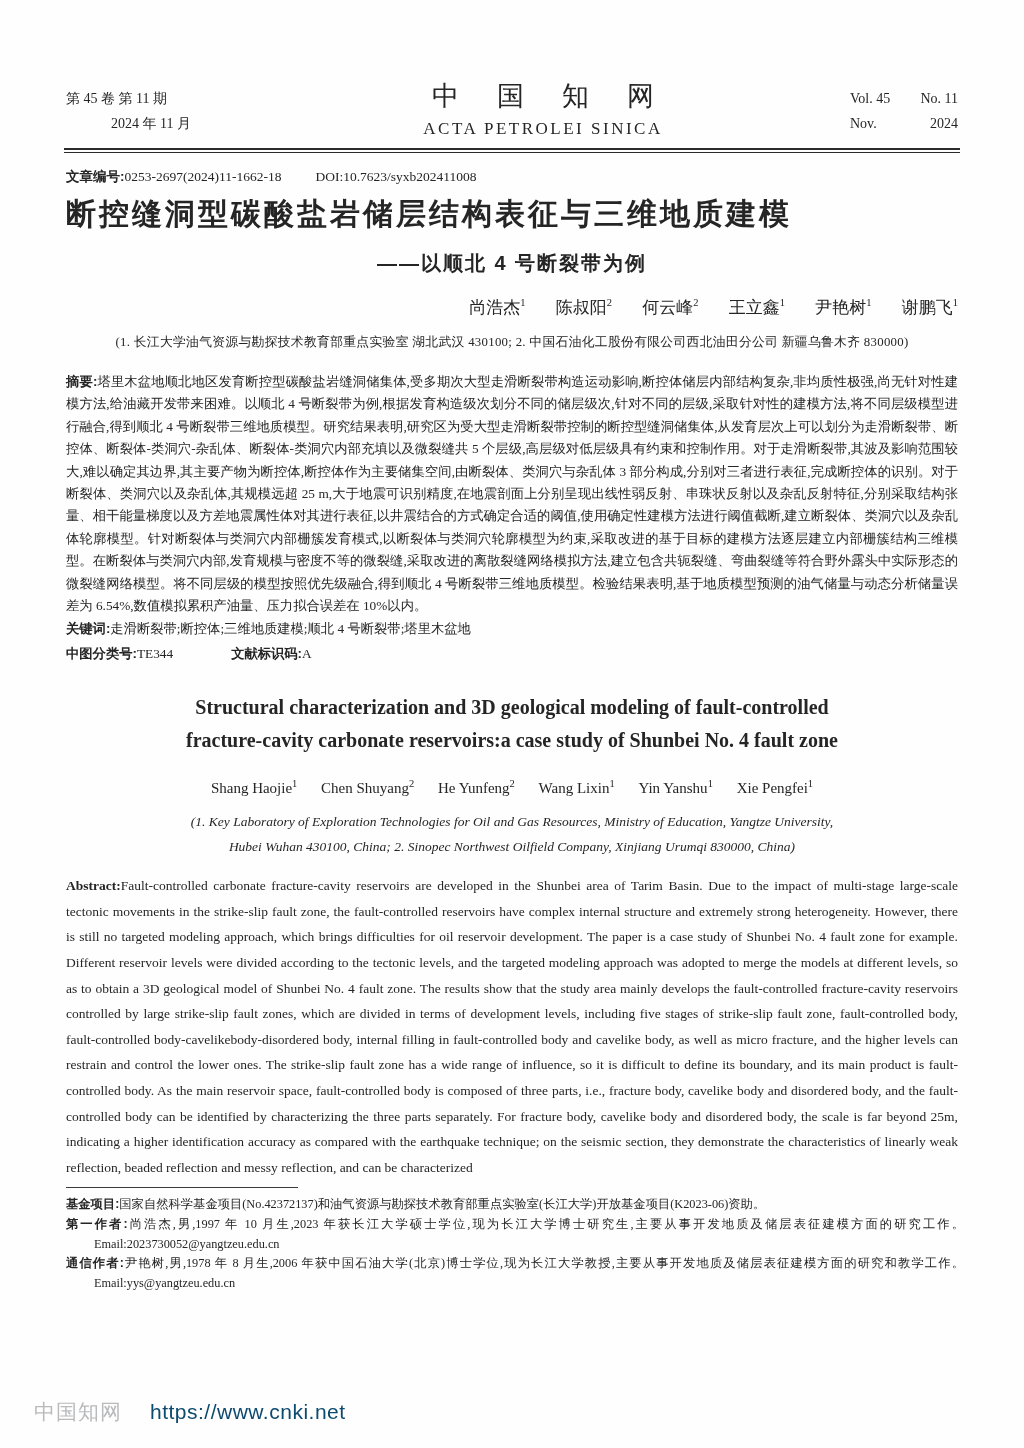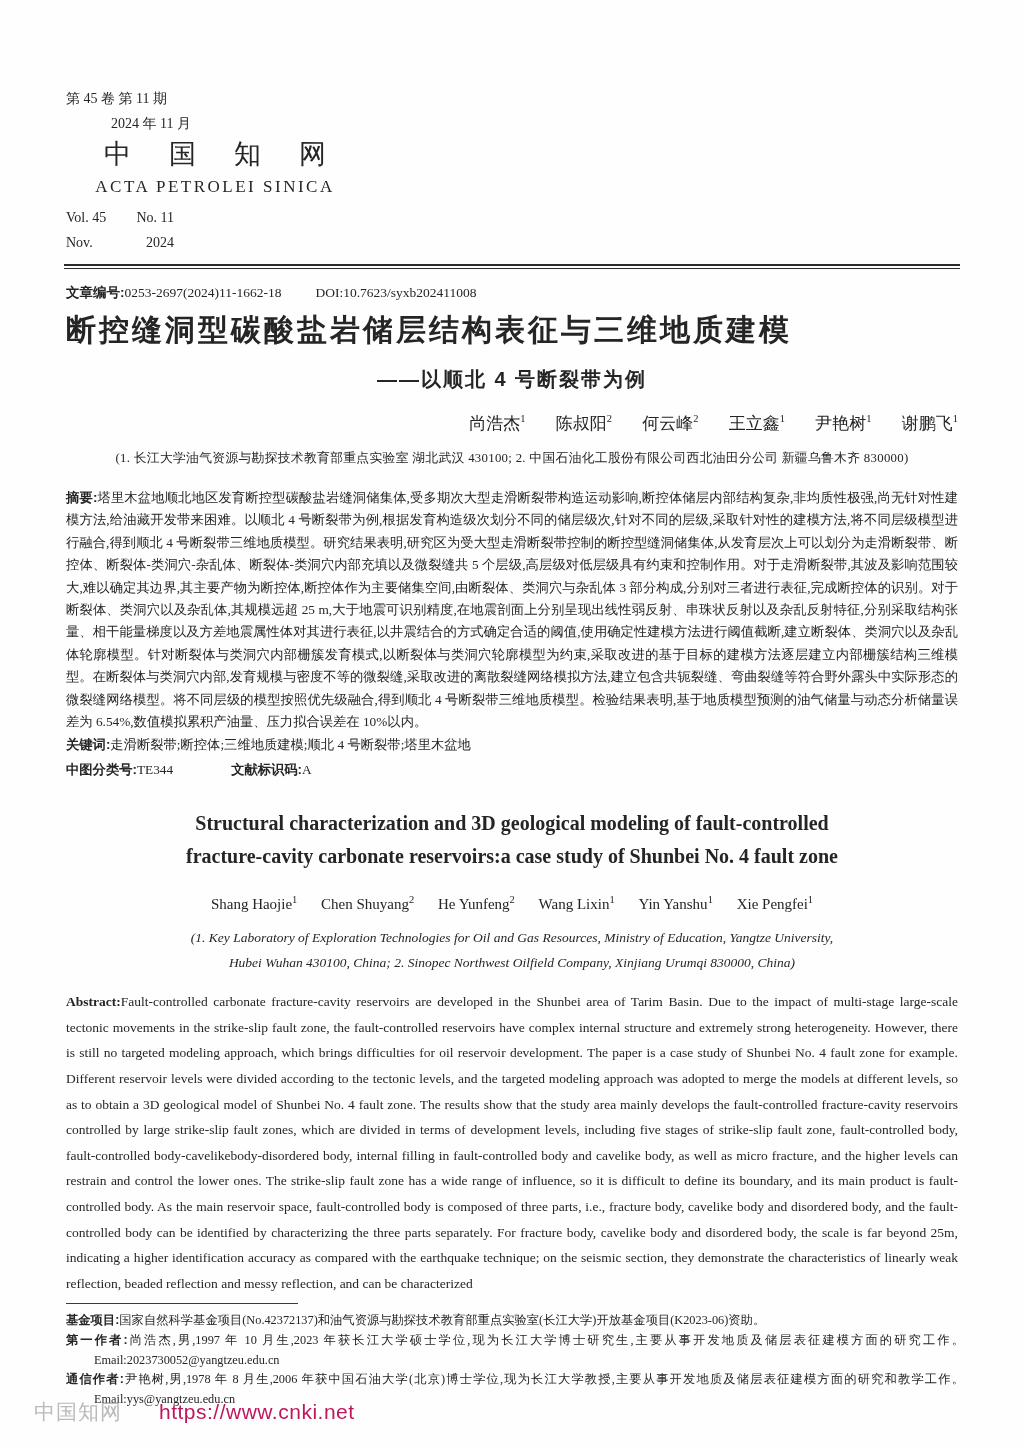--- a/index.html
+++ b/index.html
@@ -4,21 +4,21 @@
 <style>
   * { margin:0; padding:0; box-sizing:border-box; }
   html,body { background:#ffffff; }
   .page {
     position:relative; width:1024px; height:1448px; margin:0 auto;
     background:#fefefe; color:#252525; overflow:hidden;
     font-family:"Liberation Serif", serif;
   }
   .b { font-weight:bold; font-family:"Liberation Sans", sans-serif; }
   
-  .jheader { display:flex; justify-content:space-between; align-items:flex-start; padding:78px 66px 0 66px;flex-direction:column; }
+  .jheader { display:flex; justify-content:space-between; align-items:flex-start; padding:78px 66px 0 66px; }
   .jh-left { font-size:14px; line-height:25px; padding-top:8px; width:170px; }
   .jh-left .l2 { text-align:center; }
   .jh-center { text-align:center; flex:1; }
   .jtitle-cn { font-size:27px; letter-spacing:38px; padding-left:38px; white-space:nowrap; }
   .jtitle-en { font-size:17px; letter-spacing:2.5px; margin-top:5px; white-space:nowrap; }
   .jh-right { font-size:14px; line-height:25px; padding-top:8px; width:108px; }
   .jh-row { display:flex; justify-content:space-between;gap:11px; }
   .double-rule { margin:9px 64px 0 64px; height:5px; border-top:2.5px solid #2b2b2b; border-bottom:1.5px solid #2b2b2b; }
   
   .meta-line { margin:15px 66px 0 66px; font-size:13.5px; }
@@ -42,21 +42,21 @@
   .affil-en { margin:13px 90px 0 90px; text-align:center; font-style:italic; font-size:13.5px; line-height:24.5px; }
   .abstract-en { margin:14px 66px 0 66px; font-size:13.5px; line-height:25.6px; text-align:justify; }
   .abstract-en .b { font-family:"Liberation Serif", serif; }
   
   .fn-rule { margin:7px 0 0 66px; width:232px; border-top:1.5px solid #3a3a3a; }
   .footnotes { margin-top:7px; }
   .fn { margin:0 60px 0 66px; font-size:12.3px; line-height:19.6px; padding-left:28px; text-indent:-28px; text-align:justify; }
   .fn .b { font-family:"Liberation Sans", sans-serif; }
   
   .watermark { position:absolute; left:34px; bottom:22px; font-size:21px; color:#b9babc; font-family:"Liberation Sans", sans-serif; letter-spacing:1px; }
-  .wm-url { margin-left:37px; color:#be185d; letter-spacing:0.5px; }
+  .wm-url { margin-left:28px; color:#0c4a6e; letter-spacing:0.5px; }
 </style>
 </head>
 <body>
 
 <div class="page">
 
   <div class="jheader">
     <div class="jh-left">
       <div>第 45 卷  第 11 期</div>
       <div class="l2">2024 年 11 月</div>

